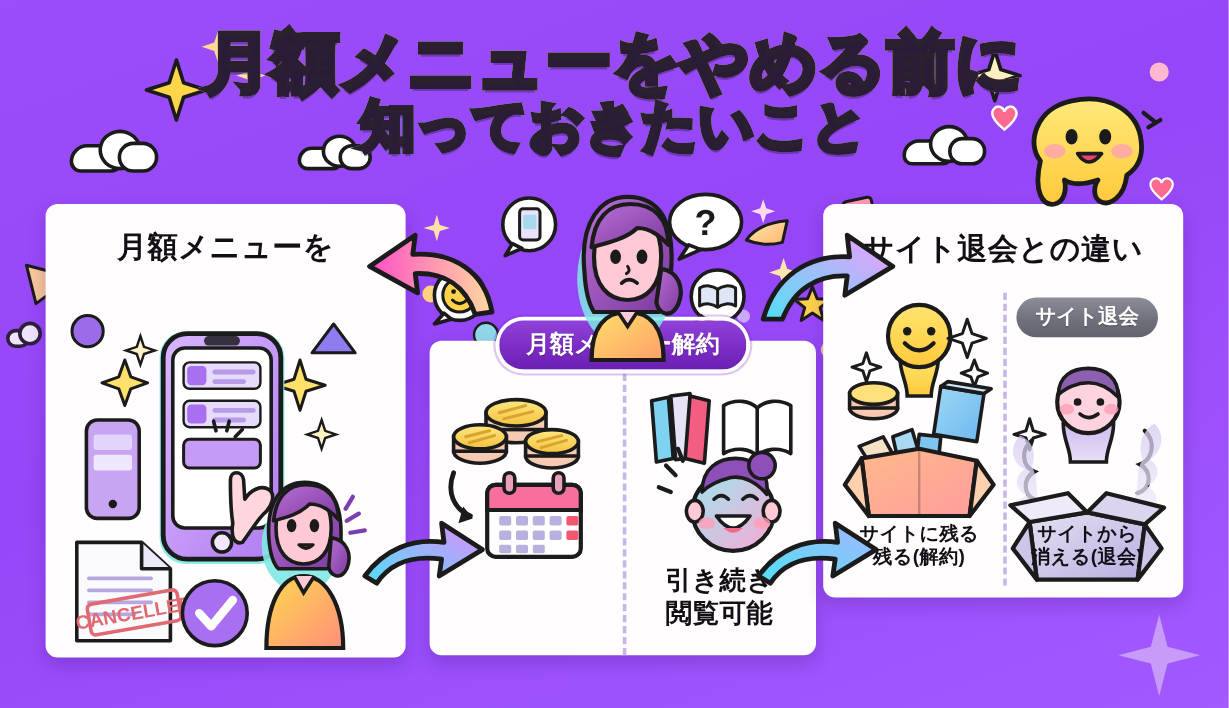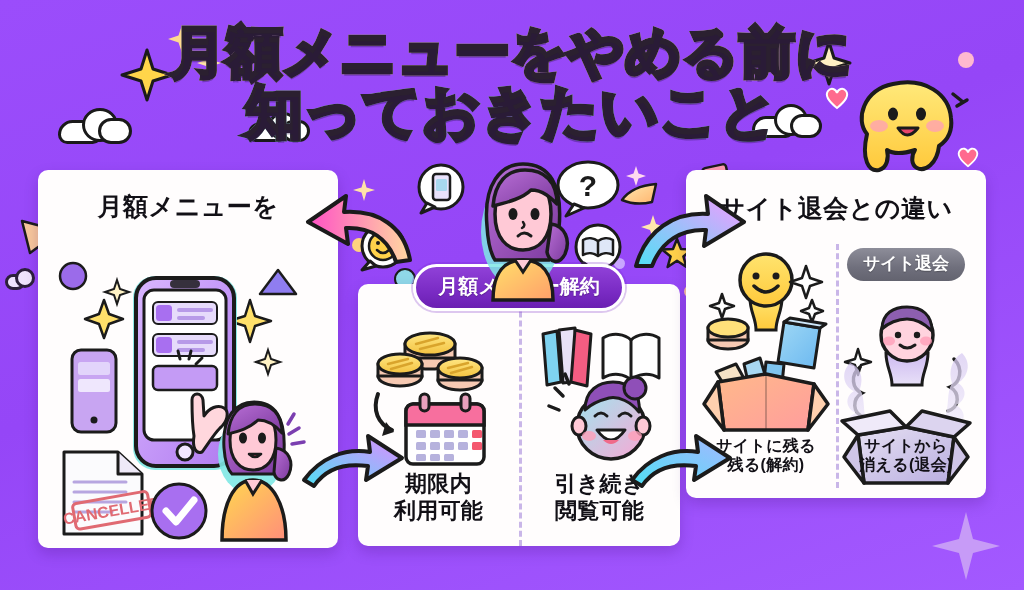--- a/index.html
+++ b/index.html
@@ -40,21 +40,21 @@
   #title .ln1 {
     font-size:55px;
     color:#fde9c2;
     background: linear-gradient(180deg,#fff6dc 0%,#ffe6b6 55%,#f9d7a4 100%);
     -webkit-background-clip:text; background-clip:text; color:transparent;
     -webkit-text-stroke: 5px #2b2030;
     paint-order: stroke fill;
     text-shadow: 0 4px 0 rgba(40,20,70,.35);
   }
   #title .ln2 {
-    font-size:57px;
+    font-size:45px;
     background: linear-gradient(180deg,#d9fff7 0%,#a8f0e6 55%,#8fe7dd 100%);
     -webkit-background-clip:text; background-clip:text; color:transparent;
     -webkit-text-stroke: 5px #2b2030;
     paint-order: stroke fill;
     text-shadow: 0 4px 0 rgba(40,20,70,.35);
     margin-top:-4px;
   }
 
   
   .card {
@@ -474,24 +474,20 @@
           <rect x="66" y="124" width="10" height="8" rx="1.5"></rect>
           <rect x="80" y="124" width="10" height="8" rx="1.5"></rect>
           <rect x="94" y="124" width="10" height="8" rx="1.5"></rect>
           <rect x="52" y="136" width="10" height="7" rx="1.5"></rect>
           <rect x="66" y="136" width="10" height="7" rx="1.5"></rect>
           <rect x="80" y="136" width="10" height="7" rx="1.5"></rect>
         </g>
         <rect x="108" y="112" width="10" height="8" rx="1.5" fill="#f4586f"></rect>
         <rect x="108" y="124" width="10" height="8" rx="1.5" fill="#f4586f"></rect>
       </svg>
-      <div class="caption">
-        <span>期限内</span><br>
-        <span>利用可能</span>
-      </div>
     </div>
 
     <div class="col r">
       <svg width="150" height="150" viewBox="0 0 150 150">
         <defs>
           <linearGradient id="facep" x1="0" y1="0" x2="1" y2="1">
             <stop offset="0" stop-color="#9ee6ef"></stop>
               <stop offset="1" stop-color="#f9a8d4"></stop>
           </linearGradient>
         </defs>

